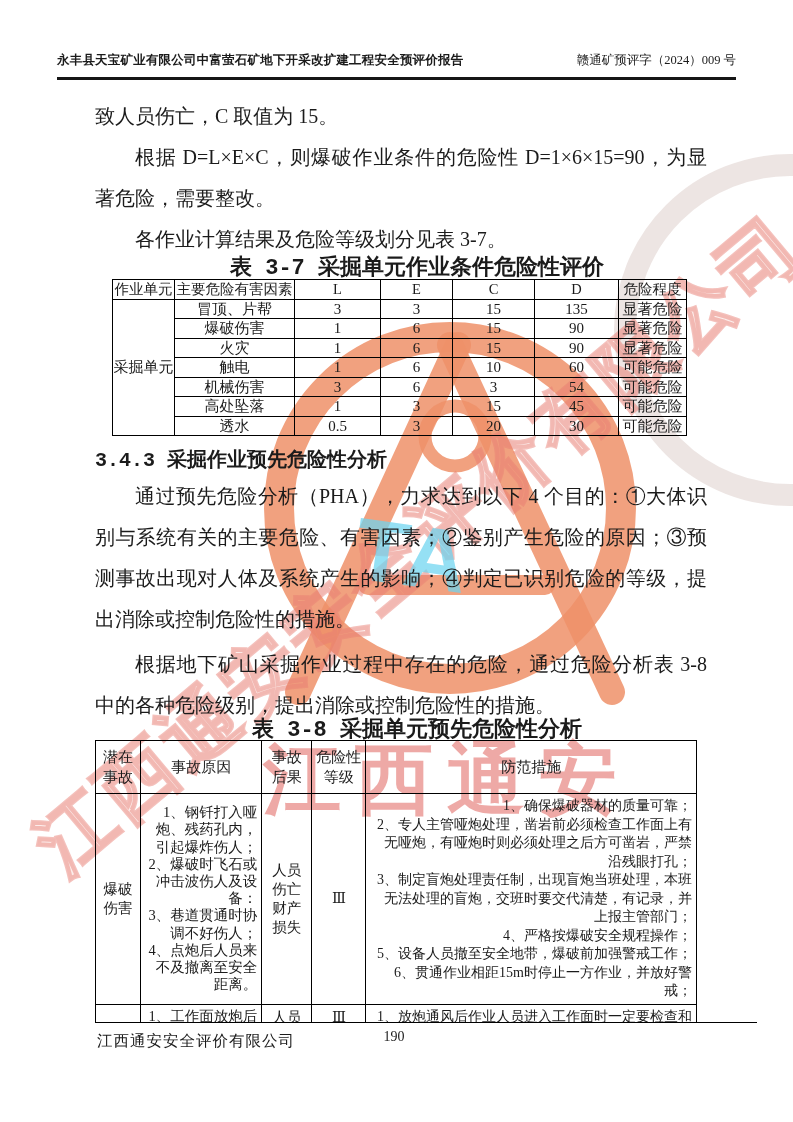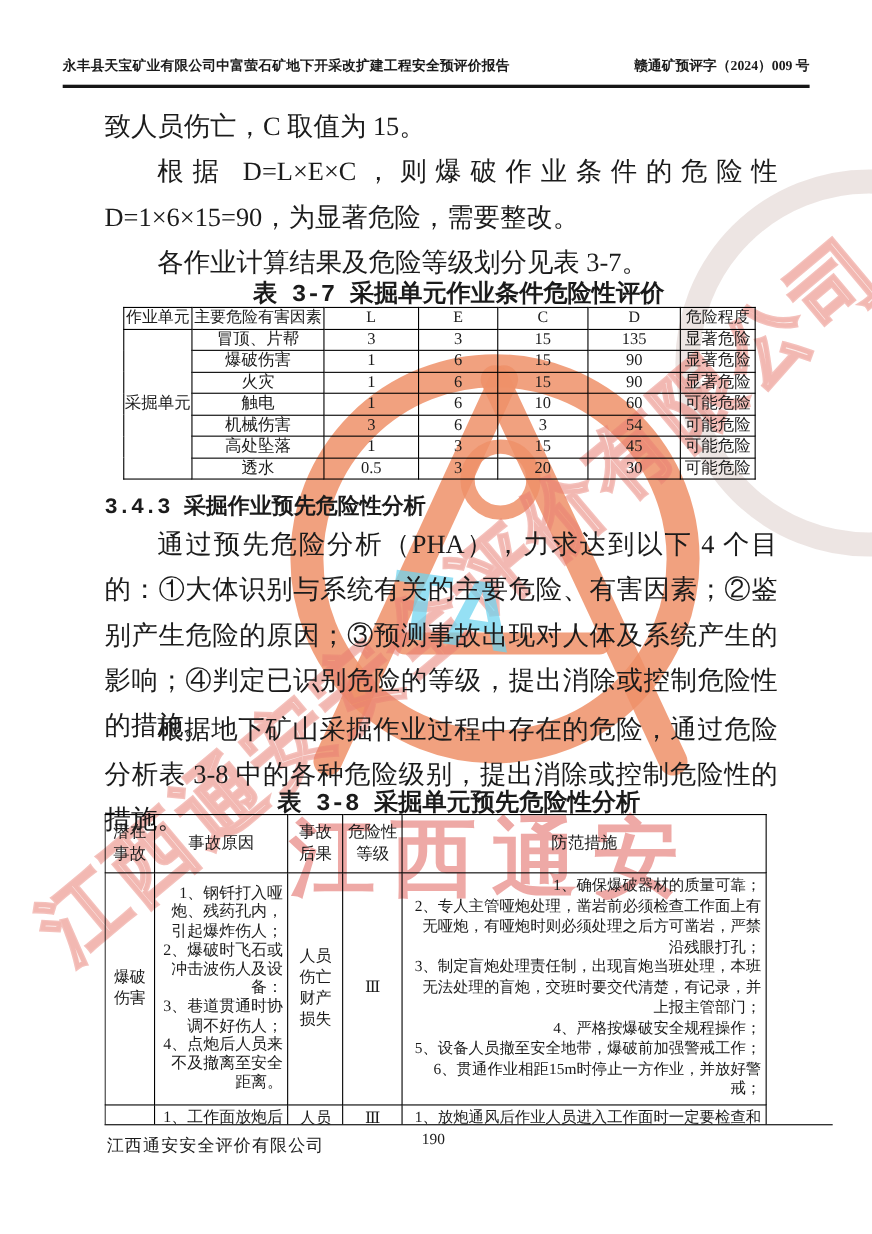--- a/index.html
+++ b/index.html
@@ -7,24 +7,24 @@
         font-family:"Liberation Serif","DejaVu Serif",serif;color:#1b1b1b;}
   .layer{position:absolute;inset:0;}
   .wm{z-index:0;}
   .content{z-index:1;}
 
   
   .hdr{position:absolute;top:52px;left:57px;width:679px;display:flex;
        justify-content:space-between;align-items:center;
        border-bottom:3px solid #161616;padding-bottom:8px;font-size:12.5px;}
   .hdr .l{font-weight:600;letter-spacing:.2px;}
-  .hdr .r{font-weight:700;white-space:nowrap;}
-
-  
-  .blk{position:absolute;left:95px;width:612px;font-size:24px;line-height:41px;
+  .hdr .r{font-weight:400;white-space:nowrap;}
+
+  
+  .blk{position:absolute;left:95px;width:612px;font-size:20px;line-height:41px;
        text-align:justify;text-justify:inter-ideograph;}
   .blk p{margin:0;}
   .ind{text-indent:2em;}
   #pblk1{top:96px;}
   #pblk2{top:476px;}
   #pblk3{top:644px;}
 
   .sechead{position:absolute;top:446px;left:95px;font-size:20px;font-weight:bold;font-family:Liberation Mono, monospace;}
 
   .caption{position:absolute;left:130px;width:574px;text-align:center;

